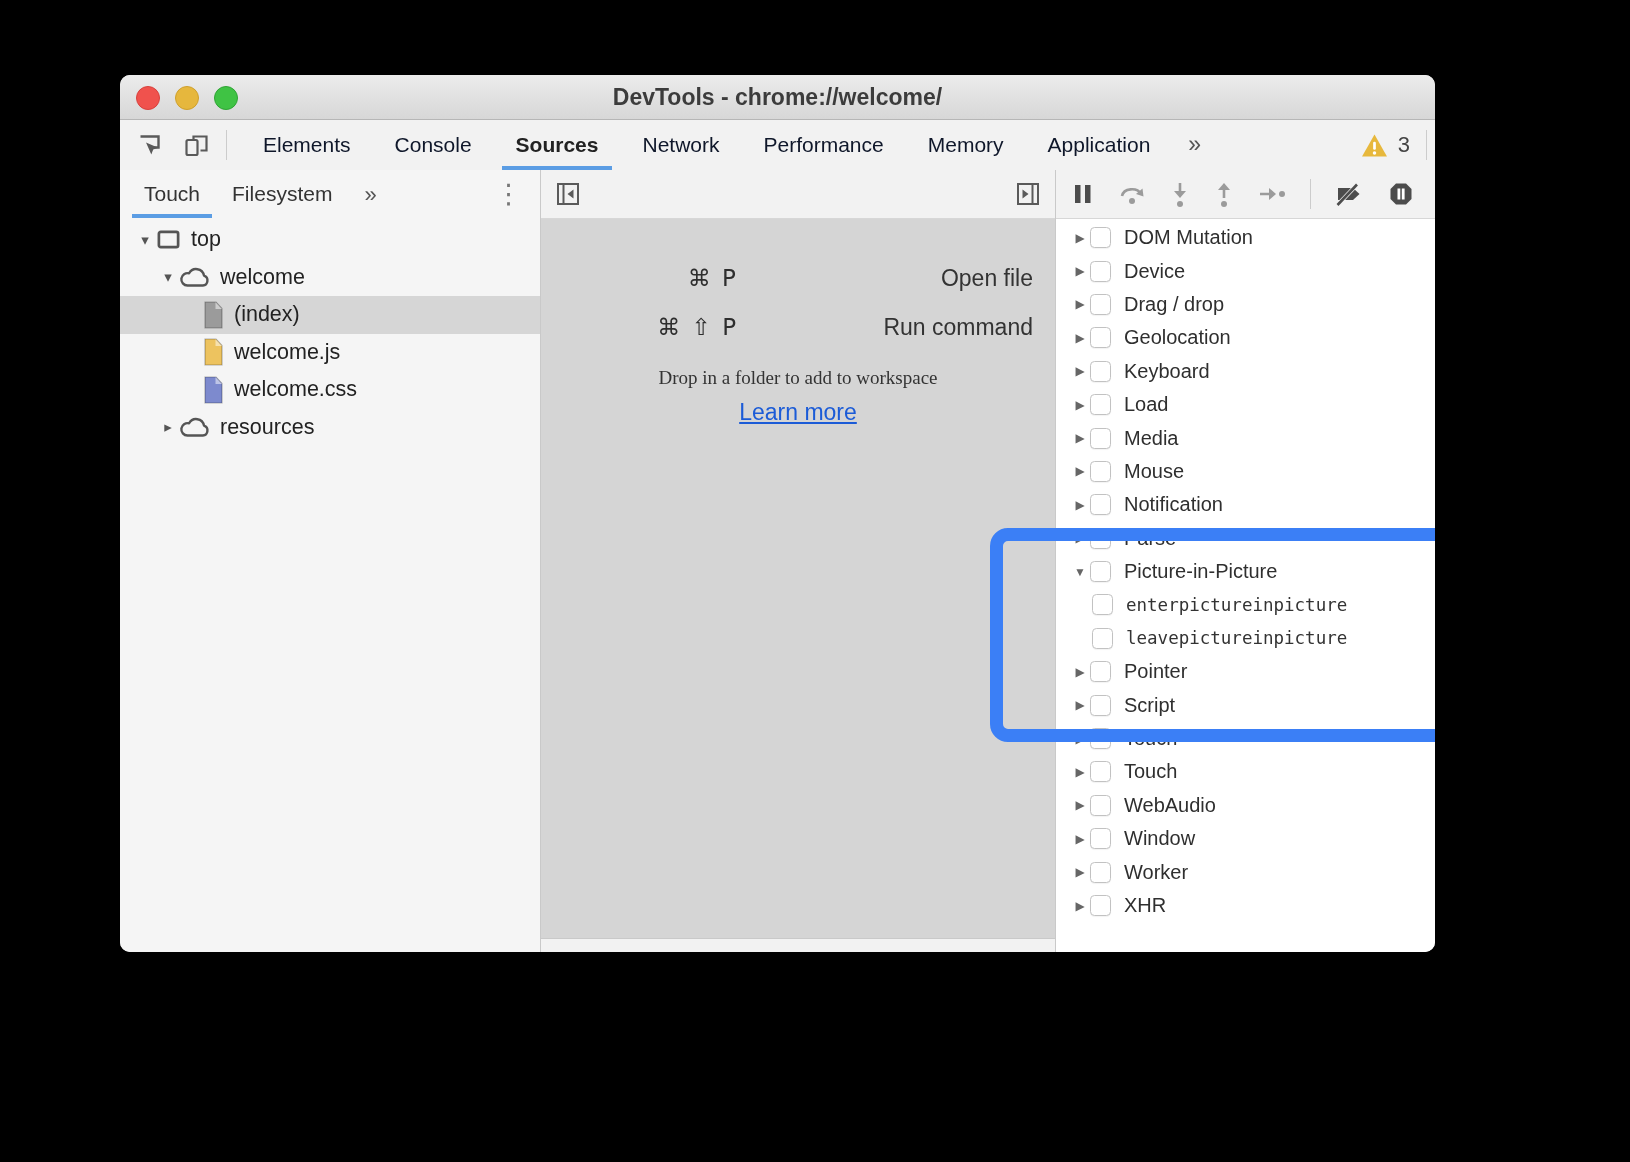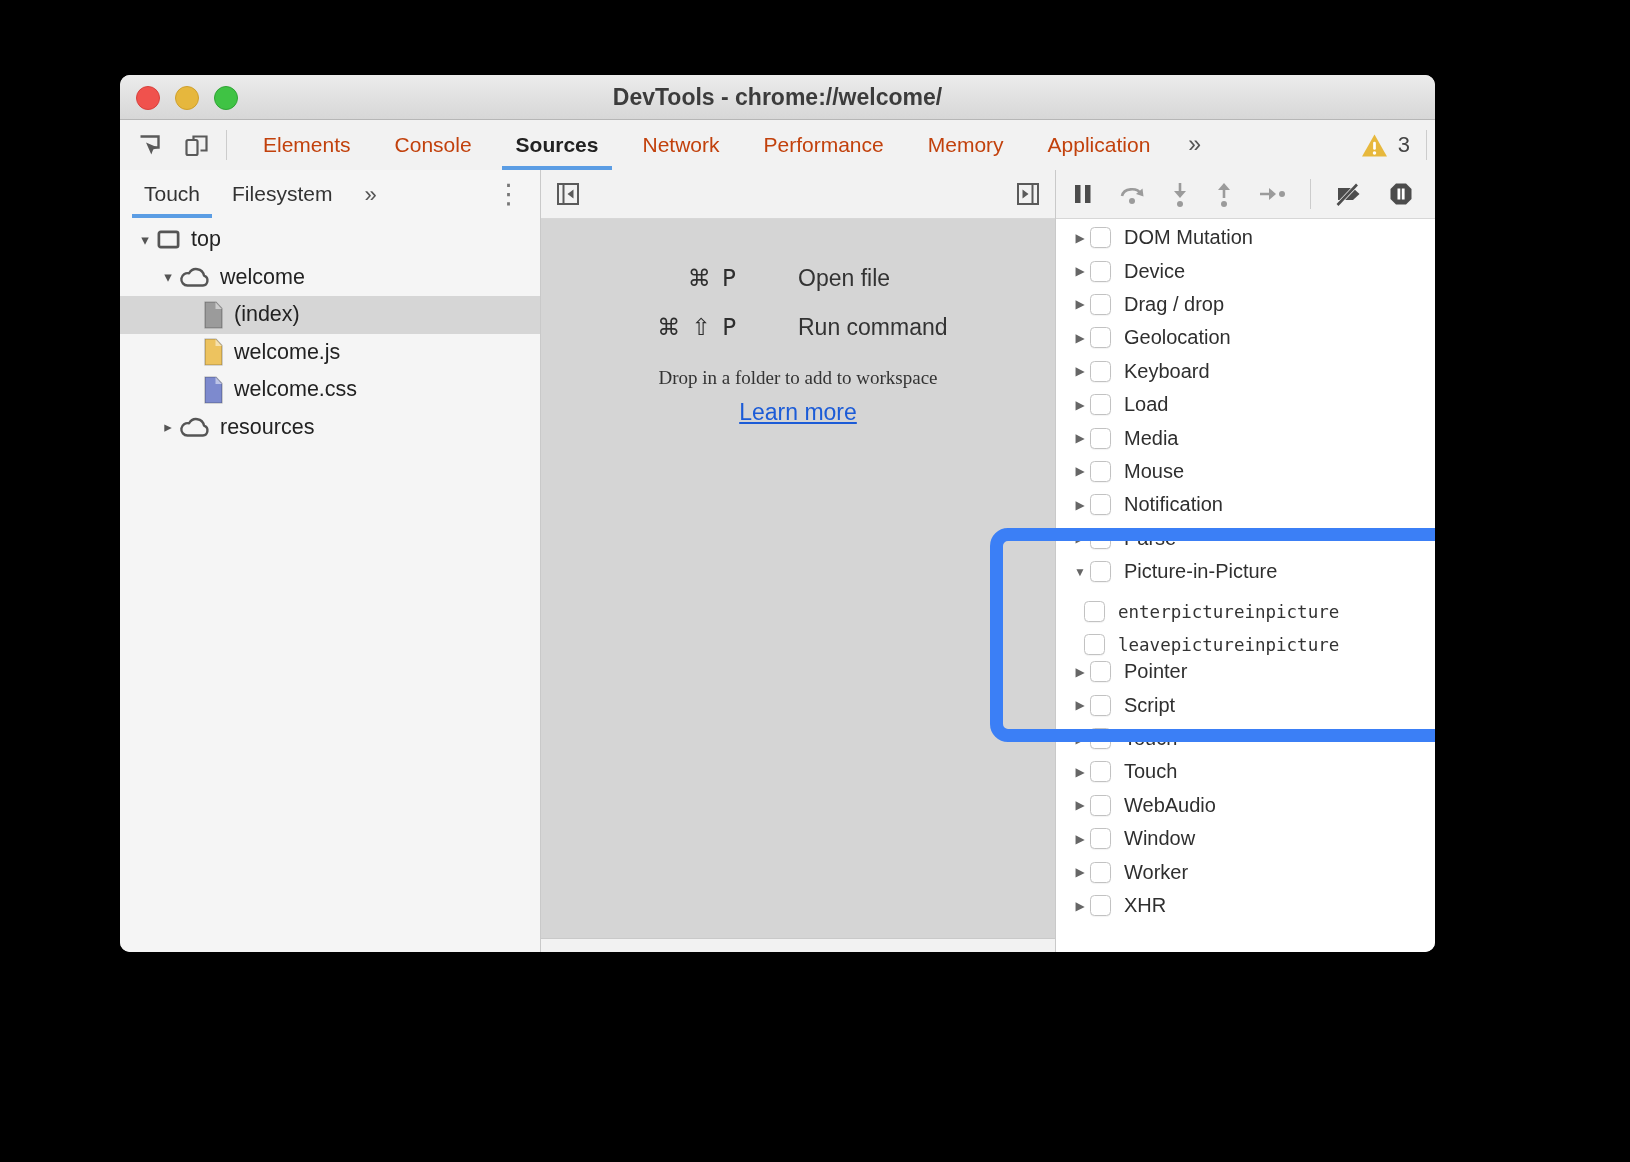--- a/index.html
+++ b/index.html
@@ -13,21 +13,21 @@
   .light{width:22px;height:22px;border-radius:50%;}
   .light.red{background:#f0524d;border:1px solid #d8413d;}
   .light.yellow{background:#e6b73d;border:1px solid #cfa02c;}
   .light.green{background:#3fc344;border:1px solid #2fa435;}
   .title{height:44px;line-height:44px;text-align:center;font-size:23px;font-weight:600;color:#3c3c3c;}
   
   .tabbar{height:50px;display:flex;align-items:center;background:#f2f2f2;border-bottom:1px solid #ccc;}
   .tb-icons{display:flex;align-items:center;gap:20px;padding:0 16px;}
   .vdiv{width:1px;height:30px;background:#ccc;}
   .tabs{display:flex;height:100%;margin-left:14px;}
-  .tab{padding:0 22px;line-height:49px;font-size:21px;color:#c2410c;position:relative;white-space:nowrap;}
+  .tab{padding:0 22px;line-height:49px;font-size:21px;color:#0f172a;position:relative;white-space:nowrap;}
   .tab.selected{font-weight:600;color:#222;}
   .tab.selected::after{content:"";position:absolute;left:8px;right:8px;bottom:0;height:4px;background:#5b9de4;}
   .tab.overflow{font-size:23px;color:#555;padding:0 16px;}
   .tb-right{margin-left:auto;display:flex;align-items:center;gap:10px;padding-right:8px;}
   .warn-count{font-size:22px;color:#444;margin-right:6px;}
   
   .content{position:absolute;top:95px;bottom:0;left:0;right:0;display:flex;}
   .pane-left{width:420px;background:#f5f5f5;border-right:1px solid #c9c9c9;display:flex;flex-direction:column;}
   .pane-center{width:514px;display:flex;flex-direction:column;}
   .pane-right{width:379px;background:#fff;border-left:1px solid #c9c9c9;display:flex;flex-direction:column;}
@@ -44,32 +44,32 @@
   .tree .icon{display:inline-flex;margin-right:10px;flex:none;}
   .tree-label{white-space:nowrap;}
   
   .ed-toolbar{height:48px;flex:none;background:#f2f2f2;border-bottom:1px solid #d7d7d7;
     display:flex;align-items:center;justify-content:space-between;padding:0 14px;}
   .ed-body{flex:1;background:#d5d5d5;color:#333;}
   .shortcut-row{display:flex;justify-content:center;font-size:23px;margin-top:22px;}
   .shortcut-row:first-child{margin-top:46px;}
   .keys{width:175px;text-align:right;font-family:"DejaVu Sans",sans-serif;color:#2e2e2e;letter-spacing:2px;}
   .gap{width:52px;}
-  .action{width:235px;text-align:left;margin-left:8px;}
+  .action{width:235px;text-align:right;margin-left:8px;}
   .drop-hint{text-align:center;font-size:19px;margin-top:26px;font-family:Liberation Serif, serif;}
   .learn-more{text-align:center;font-size:23px;margin-top:10px;}
   .learn-more a{color:#1b5bd7;text-decoration:underline;}
   .ed-bottom{height:13px;flex:none;background:#f2f2f2;border-top:1px solid #c9c9c9;}
   
   .dbg-toolbar{height:48px;flex:none;background:#f2f2f2;border-bottom:1px solid #d7d7d7;
     display:flex;align-items:center;gap:24px;padding:0 16px;}
   .bp-list{padding-top:2px;}
   .bp-row{height:33.4px;display:flex;align-items:center;font-size:20px;color:#2f2f2f;}
   .bp-row .twisty{width:20px;margin-left:14px;font-size:12px;color:#666;}
-  .bp-row.event{padding-left:28px;align-items:flex-end;}
+  .bp-row.event{padding-left:36px;}
   .checkbox{width:19px;height:19px;border:1.5px solid #c2c2c2;border-radius:4.5px;background:#fff;
     flex:none;margin-right:13px;box-shadow:0 1px 1px rgba(0,0,0,.05);}
   .bp-label{white-space:nowrap;}
   .bp-row.event .bp-label{font-family:"DejaVu Sans Mono",monospace;font-size:17.5px;color:#333;}
   
   .annotation{position:absolute;left:870px;top:453px;width:440px;height:188px;
     border:13px solid #3b7ff6;border-radius:18px;z-index:50;pointer-events:none;}
   .icon{display:inline-flex;align-items:center;justify-content:center;}
   .icon svg{display:block;}
 </style>

